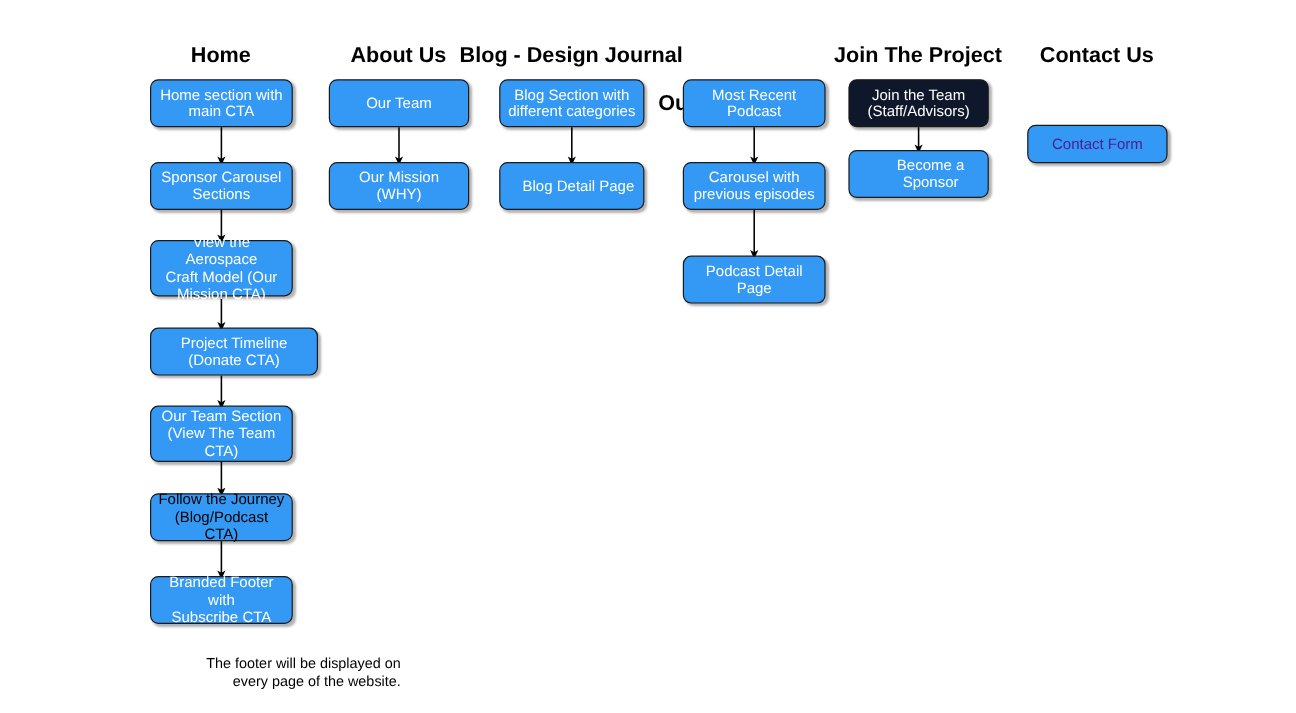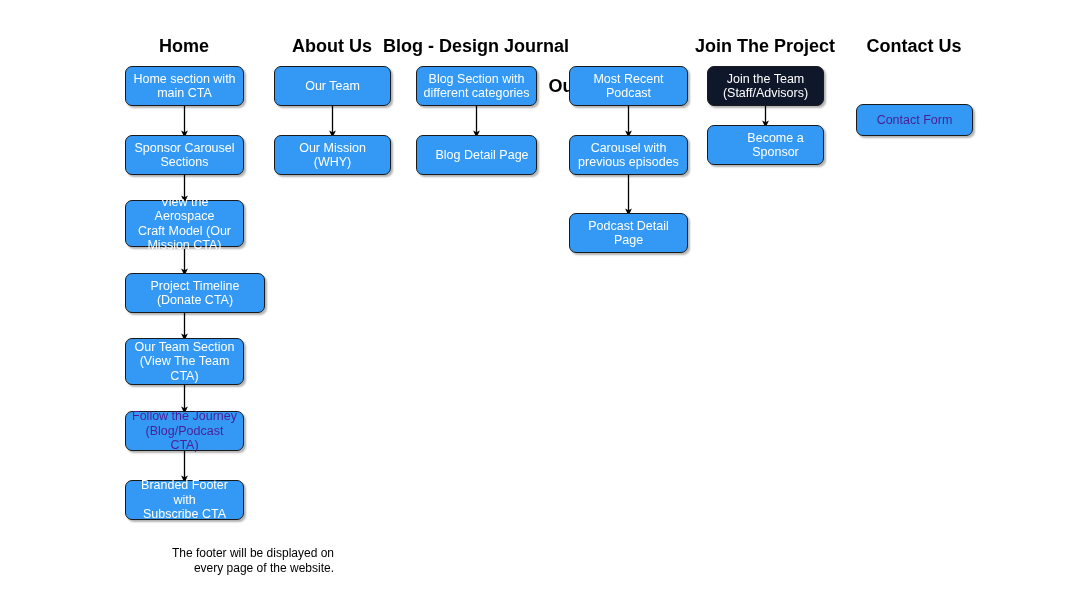--- a/index.html
+++ b/index.html
@@ -92,21 +92,21 @@
       <div class="node" style="left: 125px; top: 135px; width: 119px; height: 40px; background: rgb(51, 153, 245); border-color: rgb(26, 26, 26); color: rgb(255, 255, 255);">Sponsor Carousel
 Sections</div>
       <div class="node" style="left: 125px; top: 200px; width: 119px; height: 47px; background: rgb(51, 153, 245); border-color: rgb(26, 26, 26); color: rgb(255, 255, 255);">View the Aerospace
 Craft Model (Our
 Mission CTA)</div>
       <div class="node" style="left: 125px; top: 273px; width: 140px; height: 40px; background: rgb(51, 153, 245); border-color: rgb(26, 26, 26); color: rgb(255, 255, 255);">Project Timeline
 (Donate CTA)</div>
       <div class="node" style="left: 125px; top: 338px; width: 119px; height: 47px; background: rgb(51, 153, 245); border-color: rgb(26, 26, 26); color: rgb(255, 255, 255);">Our Team Section
 (View The Team
 CTA)</div>
-      <div class="node" style="left: 125px; top: 411px; width: 119px; height: 40px; background: rgb(51, 153, 245); border-color: rgb(26, 26, 26); color: #4c1d95;">Follow the Journey
+      <div class="node" style="left: 125px; top: 411px; width: 119px; height: 40px; background: rgb(51, 153, 245); border-color: rgb(26, 26, 26); color: #000000;">Follow the Journey
 (Blog/Podcast CTA)</div>
       <div class="node" style="left: 125px; top: 480px; width: 119px; height: 40px; background: rgb(51, 153, 245); border-color: rgb(26, 26, 26); color: rgb(255, 255, 255);">Branded Footer with
 Subscribe CTA</div>
       <div class="caption" style="left: 34px; top: 546px; width: 300px;">The footer will be displayed on
 every page of the website.</div>
       <div class="col-header" style="left: 182px; width: 300px;">About Us</div>
       <div class="node" style="left: 274px; top: 66px; width: 117px; height: 40px; background: rgb(51, 153, 245); border-color: rgb(26, 26, 26); color: rgb(255, 255, 255);">Our Team</div>
       <div class="node" style="left: 274px; top: 135px; width: 117px; height: 40px; background: rgb(51, 153, 245); border-color: rgb(26, 26, 26); color: rgb(255, 255, 255);">Our Mission (WHY)</div>
       <div class="col-header" style="left: 326px; width: 300px;">Blog - Design Journal</div>
       <div class="node" style="left: 416px; top: 66px; width: 121px; height: 40px; background: rgb(51, 153, 245); border-color: rgb(26, 26, 26); color: rgb(255, 255, 255);">Blog Section with

